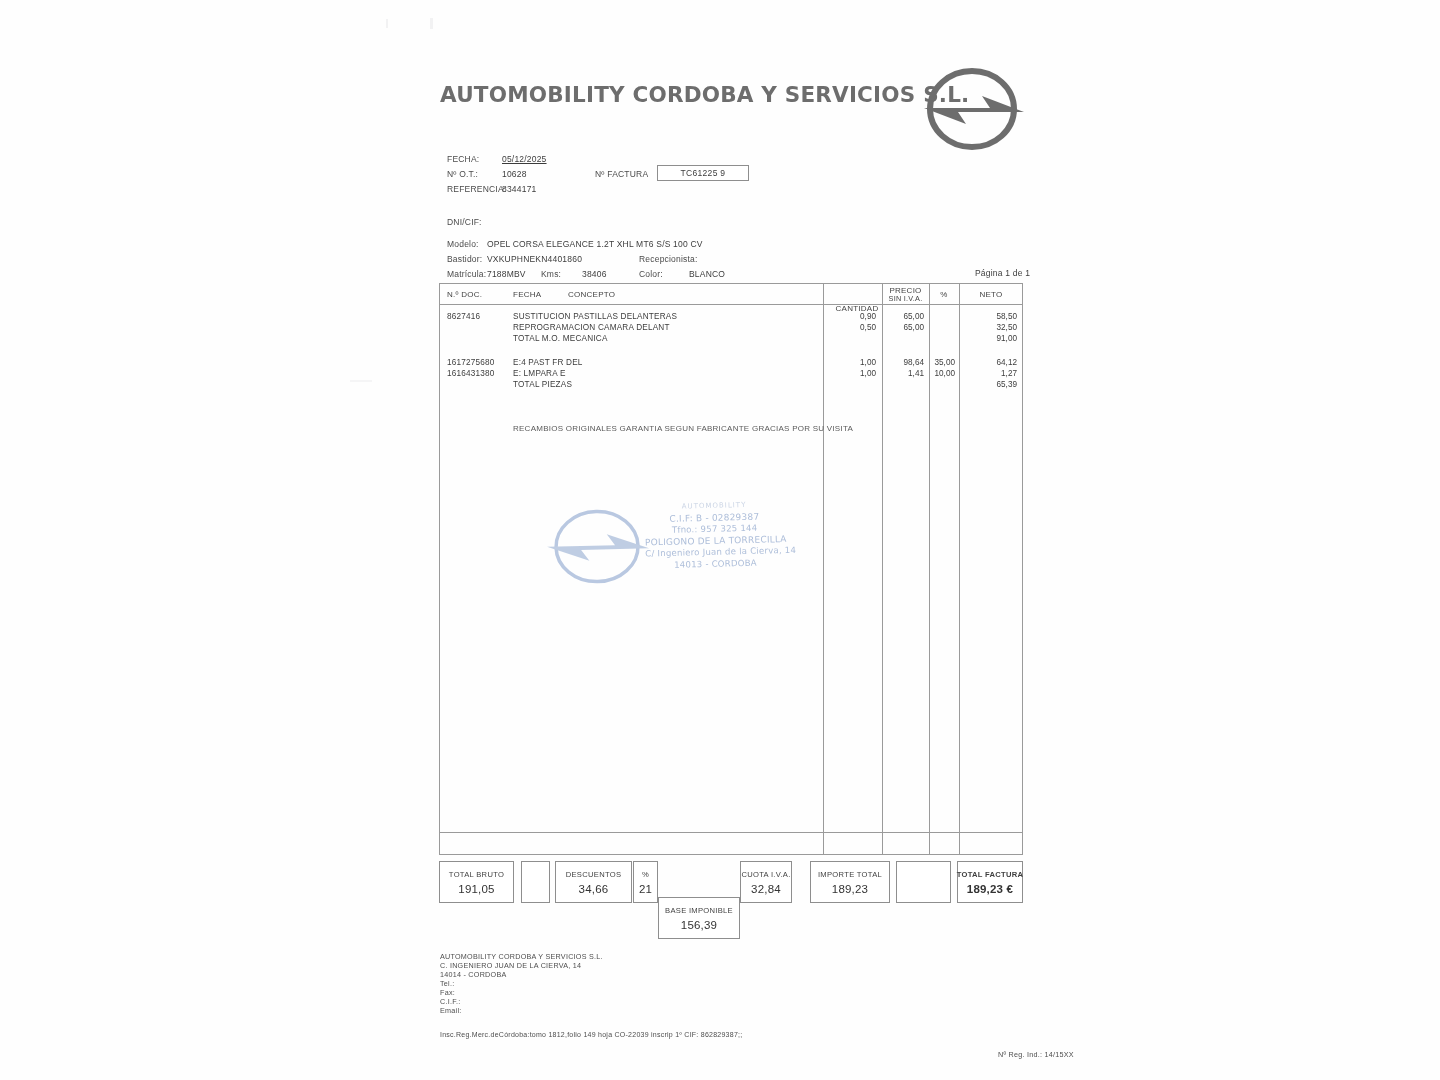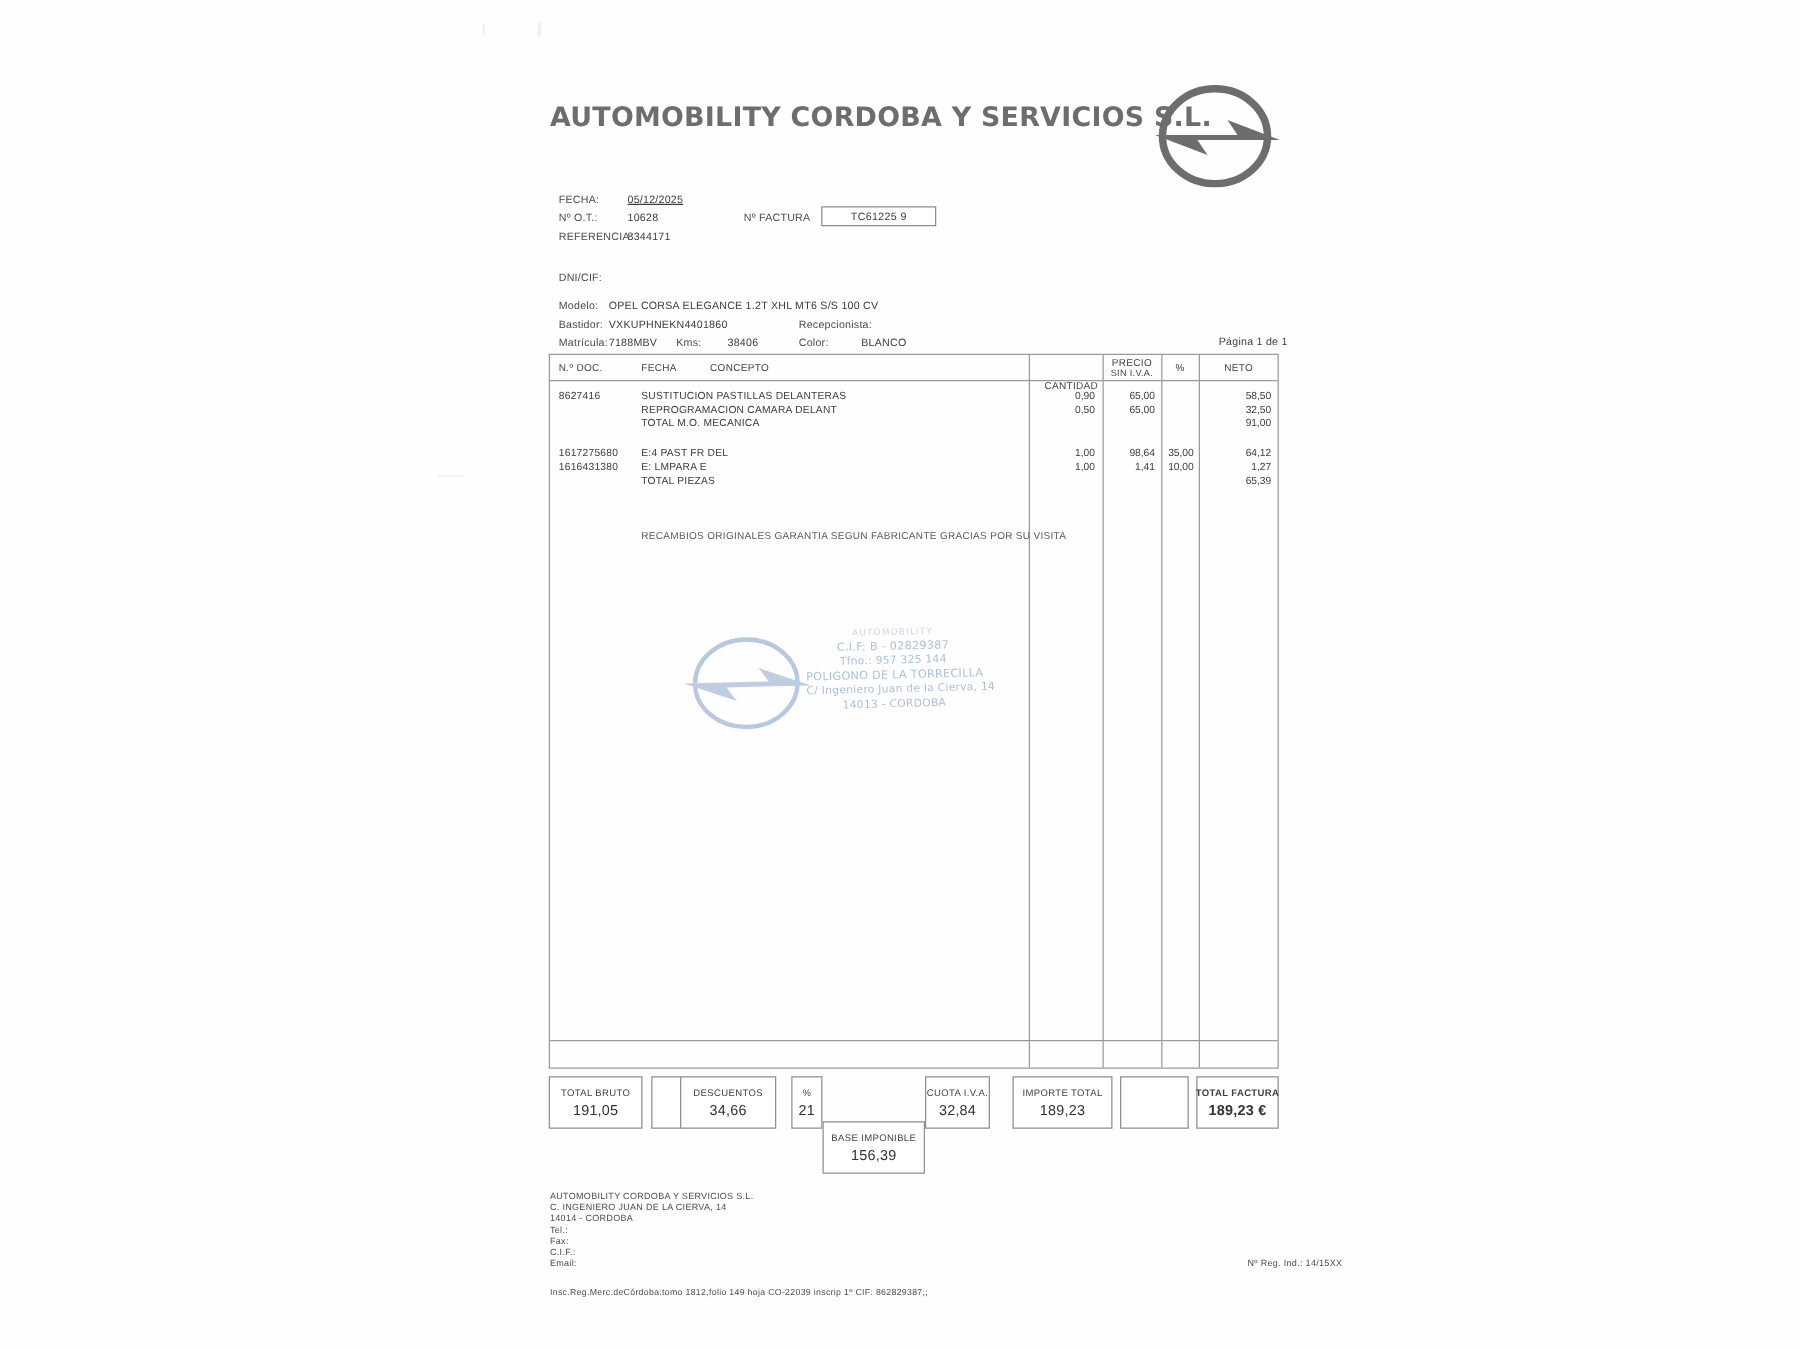--- a/index.html
+++ b/index.html
@@ -129,21 +129,21 @@
 
   
   .foot { position: absolute; font-size: 7.2px; color: #4d4d4d; letter-spacing: .25px; white-space: nowrap; }
   #f0 { left: 440px; top: 952px; }
   #f1 { left: 440px; top: 961px; }
   #f2 { left: 440px; top: 970px; }
   #f3 { left: 440px; top: 979px; }
   #f4 { left: 440px; top: 988px; }
   #f5 { left: 440px; top: 997px; }
   #f6 { left: 440px; top: 1006px; }
-  #f-reg { left: 953px; top: 1006px; padding-left: 45px; }
+  #f-reg { left: 953px; top: 1050px; padding-left: 45px; }
   #f-insc { left: 440px; top: 1031px; font-size: 7px; }
 
   
   .stamp {
     position: absolute; left: 545px; top: 498px;
     width: 235px; height: 92px;
     opacity: .72;
     transform: rotate(-1.4deg);
   }
   .stamp-svg { position: absolute; left: 0; top: 8px; width: 105px; height: 78px; }
@@ -270,21 +270,21 @@
 
   <div class="totals" id="totals-host">
       <div class="tbox" style="left: 0px; width: 75px;">
         <div class="tl">TOTAL BRUTO</div>
         <div class="tv">191,05</div>
       </div>
       <div class="tbox" style="left: 82px; width: 29px;">
         <div class="tl"></div>
         <div class="tv"></div>
       </div>
-      <div class="tbox" style="left: 105px; width: 77px;">
+      <div class="tbox" style="left: 116px; width: 77px;">
         <div class="tl">DESCUENTOS</div>
         <div class="tv">34,66</div>
       </div>
       <div class="tbox" style="left: 194px; width: 25px;">
         <div class="tl">%</div>
         <div class="tv">21</div>
       </div>
       <div class="tbox" style="left: 219px; width: 82px; margin-top: 36px;">
         <div class="tl">BASE IMPONIBLE</div>
         <div class="tv">156,39</div>

